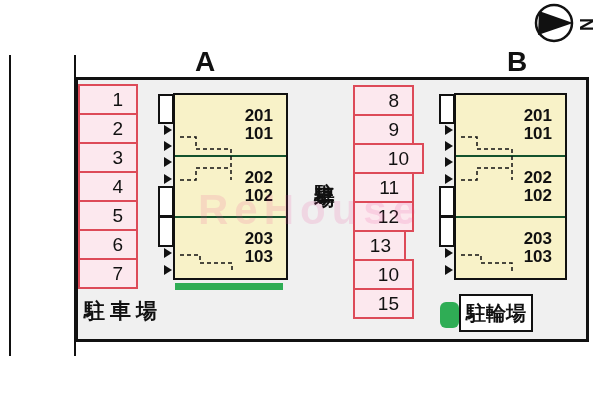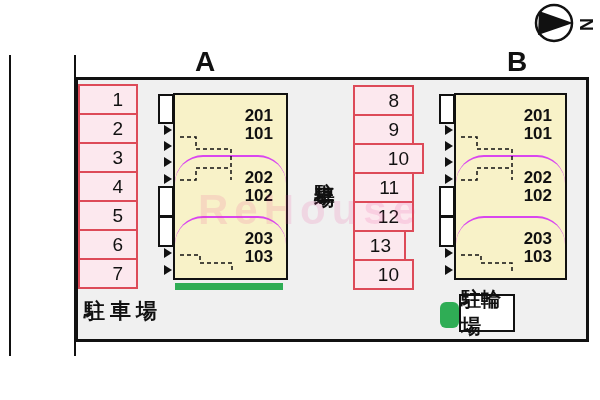--- a/index.html
+++ b/index.html
@@ -28,30 +28,30 @@
   .pk-label-v{
     position:absolute;font-size:20px;font-weight:bold;
     writing-mode:vertical-rl;text-orientation:upright;letter-spacing:3px;
   }
   
   .building{
     position:absolute;top:93px;height:187px;background:#f8f2c8;border:2px solid #111;
     box-sizing:border-box;display:flex;flex-direction:column;
   }
   .unit{flex:1;display:flex;align-items:center;justify-content:flex-end;}
-  .unit + .unit{border-top:2px solid #d946ef;border-radius:28px;}
+  .unit + .unit{border-top:2px solid #14532d;}
   .unit-labels{text-align:right;padding-right:13px;font-size:17px;line-height:18px;font-weight:bold;}
   .porch{position:absolute;width:16px;background:#ffffff;border:2px solid #111;box-sizing:border-box;}
   .tri{position:absolute;width:0;height:0;border-top:5px solid transparent;
     border-bottom:5px solid transparent;border-left:8px solid #111;}
   
   .bike-bar{position:absolute;left:175px;top:283px;width:108px;height:7px;background:#2fad55;}
   .legend-icon{position:absolute;left:440px;top:302px;width:19px;height:26px;
     border-radius:6px;background:#2fad55;}
-  .legend-box{position:absolute;left:459px;top:294px;width:56px;height:38px;
+  .legend-box{position:absolute;left:459px;top:294px;width:74px;height:38px;
     background:#fff;border:2px solid #111;box-sizing:border-box;
     display:flex;align-items:center;justify-content:center;font-size:20px;font-weight:bold;}
   .watermark{position:absolute;left:198px;top:186px;font-size:42px;font-weight:bold;
     letter-spacing:6px;color:#ec4899;opacity:0.15;pointer-events:none;z-index:30;}
   .paths-svg{position:absolute;left:0;top:0;width:600px;height:400px;pointer-events:none;}
 </style>
 </head>
 <body>
 
 <div class="canvas">
@@ -81,20 +81,21 @@
   <div class="pspace" style="left:78px;top:229px;">6</div>
   <div class="pspace" style="left:78px;top:258px;">7</div>
 
   <div class="pspace" style="left:353px;width:61px;top:85px;">8</div>
   <div class="pspace" style="left:353px;width:61px;top:114px;">9</div>
   <div class="pspace" style="left:353px;width:71px;top:143px;text-align:right;">10</div>
   <div class="pspace" style="left:353px;width:61px;top:172px;">11</div>
   <div class="pspace" style="left:353px;width:61px;top:201px;">12</div>
   <div class="pspace" style="left:353px;width:53px;top:230px;">13</div>
   <div class="pspace" style="left:353px;width:61px;top:259px;">10</div>
+  <div class="pspace" style="left:353px;width:61px;top:288px;">15</div>
 
   <div class="pk-label" style="left:84px;top:297px;">駐車場</div>
   <div class="pk-label-v" style="left:312px;top:166px;">駐車場</div>
 
   <div class="building" style="left:173px;width:115px;">
     <div class="unit">
       <div class="unit-labels">
         <div>201</div>
         <div>101</div>
       </div>

